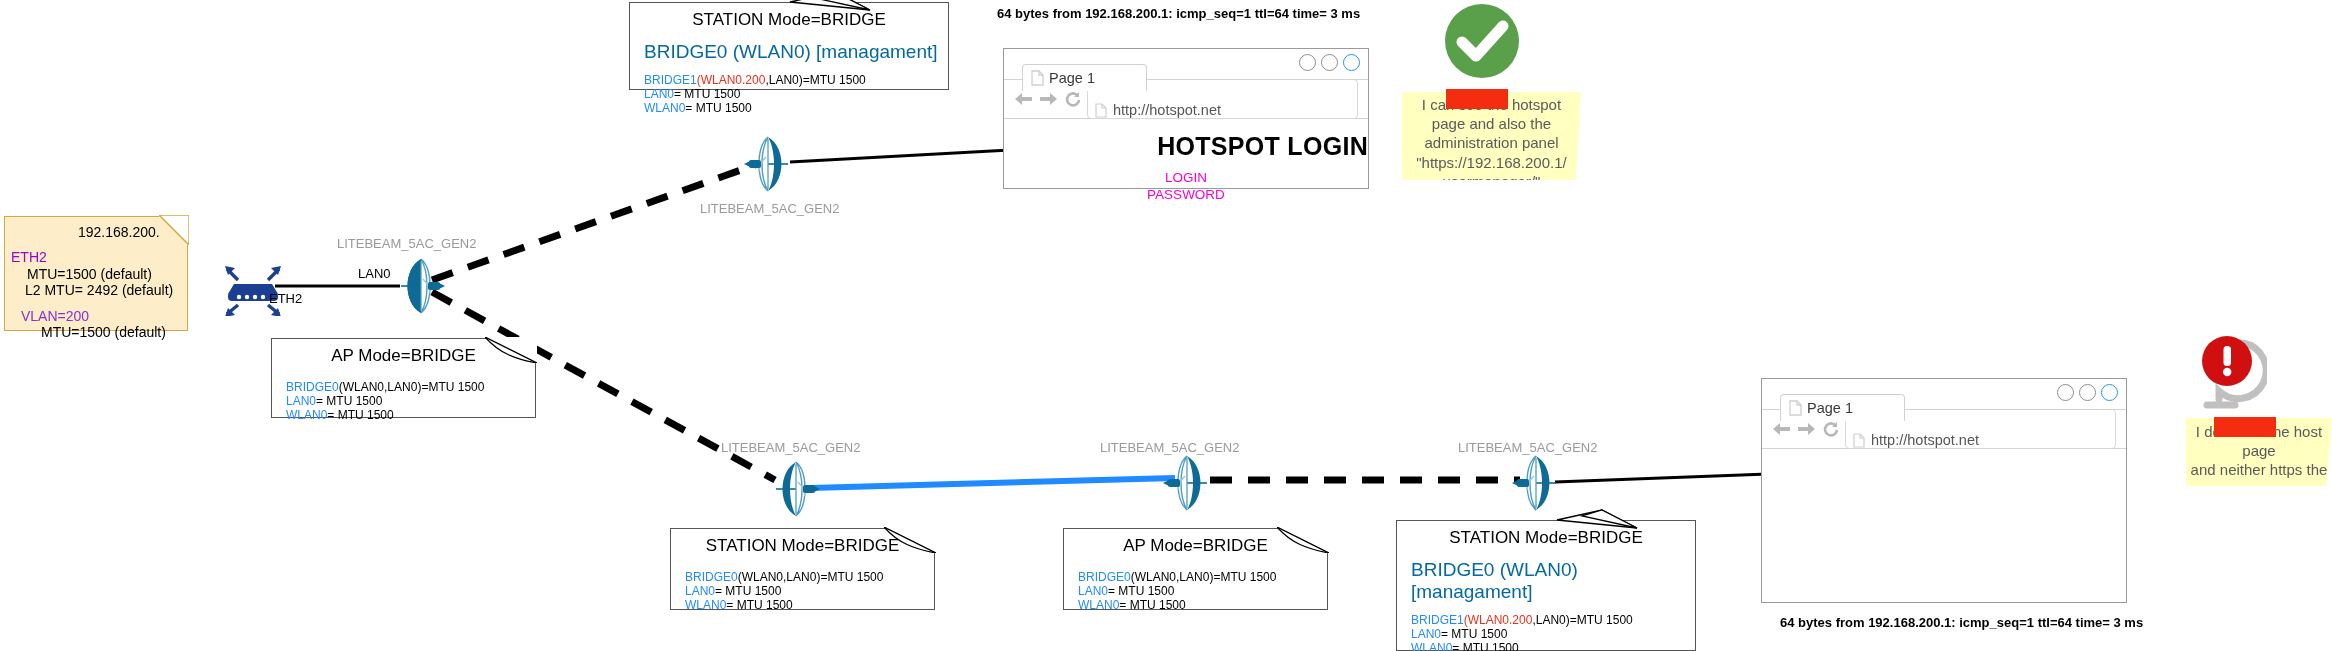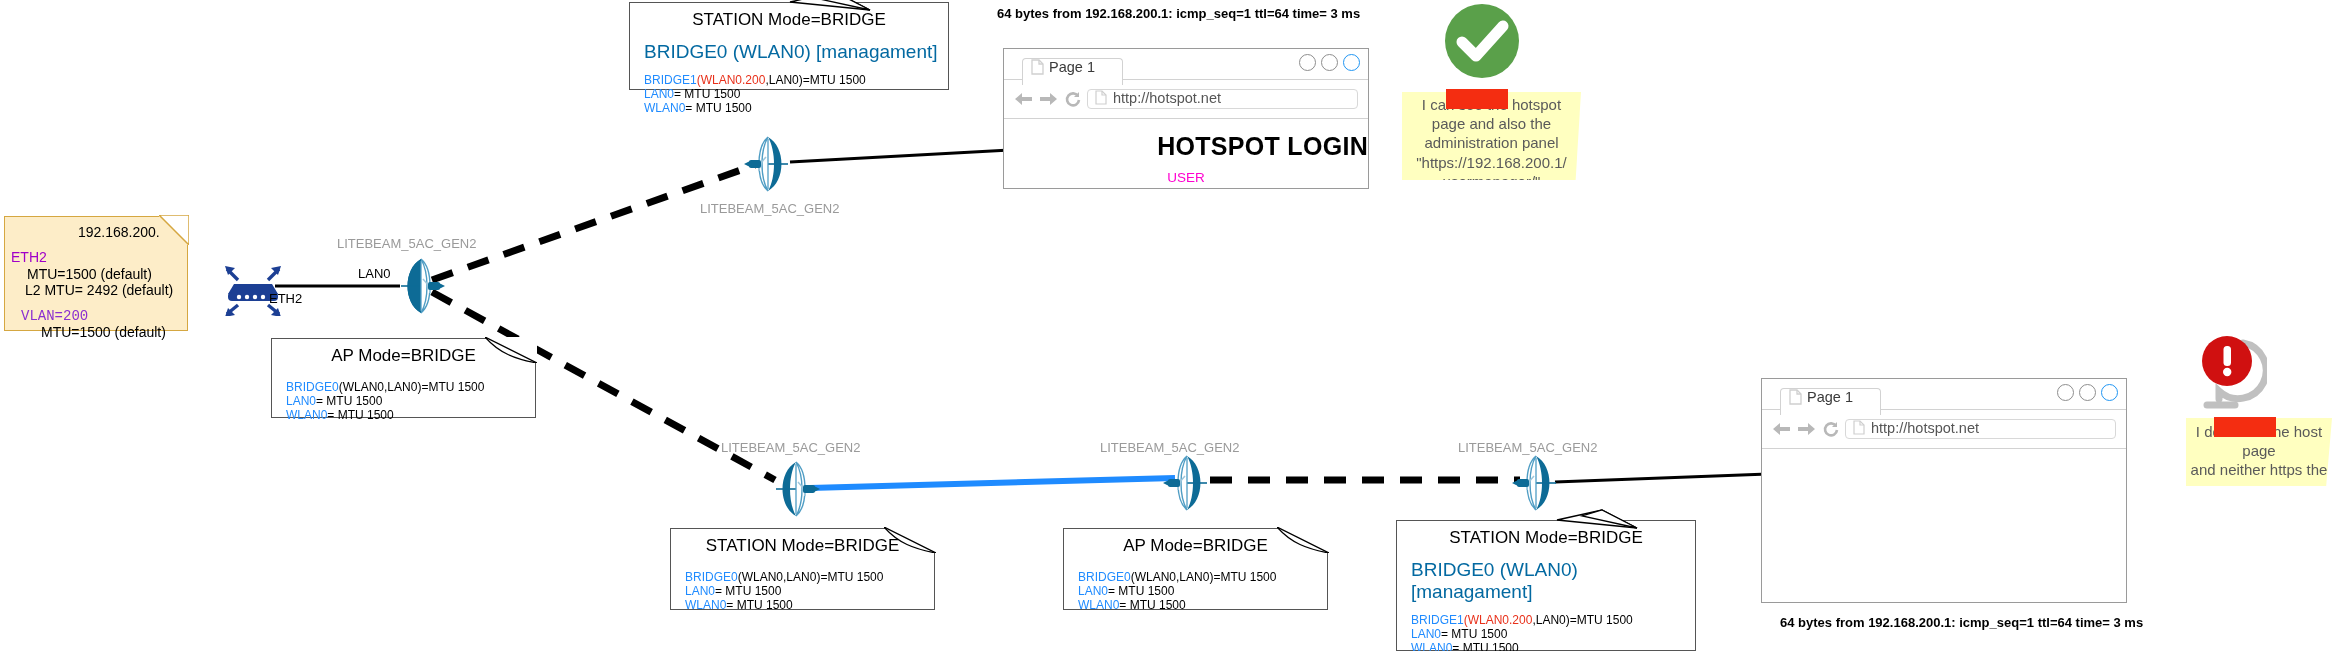--- a/index.html
+++ b/index.html
@@ -25,32 +25,32 @@
 
   
   .ynote{position:absolute;background:#fdedc8;border:1.5px solid #d5a741;
          box-sizing:border-box;font-size:14px;color:#000;}
   .ynote .vlan{color:#8b2fd0;}
   .ynote .eth{color:#a000c8;}
 
   
   .browser{position:absolute;background:#fff;border:1.5px solid #9a9a9a;box-sizing:border-box;}
   .btabbar{position:relative;height:30px;border-bottom:1.5px solid #d2d2d2;}
-  .btab{position:absolute;left:18px;top:9px;height:27px;width:101px;
+  .btab{position:absolute;left:18px;top:15px;height:27px;width:125px;
         border:1.5px solid #d2d2d2;border-bottom:none;border-radius:4px 4px 0 0;
-        background:#fff;display:flex;gap:5px;padding-left:8px;
+        background:#fff;display:flex;align-items:center;gap:5px;padding-left:8px;
         box-sizing:border-box;}
   .btab .tlabel{font-size:14.5px;color:#3a3a3a;}
   .wbtns{position:absolute;right:8px;top:5px;display:flex;gap:5px;}
   .wbtn{width:17px;height:17px;border-radius:50%;border:1.5px solid #8e8e8e;box-sizing:border-box;}
   .wbtn.blue{border-color:#2196f3;}
   .bnav{height:38px;display:flex;align-items:center;gap:6px;padding:0 10px;
         border-bottom:1.5px solid #d2d2d2;}
-  .urlbox{flex:1;height:20px;border:1.5px solid #d8d8d8;border-radius:4px;
-          display:flex;align-items:flex-start;gap:6px;padding-left:7px;box-sizing:border-box;}
+  .urlbox{flex:1;height:40px;border:1.5px solid #d8d8d8;border-radius:4px;
+          display:flex;align-items:flex-end;gap:6px;padding-left:7px;box-sizing:border-box;}
   .urltext{font-size:14.5px;color:#555;}
   .bbody{position:relative;}
   .hotspot-title{text-align:right;font-weight:bold;font-size:25px;color:#000;
                  padding-top:13px;letter-spacing:.3px;}
   .hotspot-sub{text-align:center;font-size:13.5px;color:#ff00d0;line-height:1.25;padding-top:9px;}
 
   .pingtxt{position:absolute;font-size:13px;font-weight:bold;color:#000;white-space:nowrap;}
   .devlabel{position:absolute;font-size:13px;color:#9a9a9a;white-space:nowrap;}
   .portlabel{position:absolute;font-size:13px;color:#000;white-space:nowrap;}
 </style>
@@ -169,21 +169,21 @@
 
 <div class="ynote" style="left:4px;top:216px;width:184px;height:115px;">
   <svg class="fold" style="right:-2px;top:-2px;width:30px;height:30px;" viewBox="0 0 30 30">
     <polygon points="0,0 30,30 0,30" fill="#fdedc8"></polygon>
     <polygon points="0,0 30,30 30,0" fill="#ffffff" stroke="#d5a741" stroke-width="1.5"></polygon>
   </svg>
   <div style="padding:7px 0 0 6px;text-align:right;">192.168.200.1/24</div>
   <div class="eth" style="padding:9px 0 0 6px;">ETH2</div>
   <div style="padding:1px 0 0 22px;">MTU=1500 (default)</div>
   <div style="padding:0 0 0 20px;">L2 MTU= 2492 (default)</div>
-  <div class="vlan" style="padding:10px 0 0 16px;font-family:Liberation Mono, monospace;">VLAN=200</div>
+  <div class="vlan" style="padding:10px 0 0 16px;">VLAN=200</div>
   <div style="padding:0 0 0 36px;">MTU=1500 (default)</div>
 </div>
 
 <div class="callout" style="left:629px;top:2px;width:320px;height:88px;">
   <svg class="fold" style="left:150px;top:-13px;width:180px;height:34px;" viewBox="0 0 180 34">
     <polygon points="10,12 55,2 90,20" fill="#ffffff" stroke="#000" stroke-width="1.3"></polygon>
     <polygon points="55,2 90,20 35,8" fill="#ffffff" stroke="#000" stroke-width="1.3"></polygon>
   </svg>
   <div class="ctitle">STATION Mode=BRIDGE</div>
   <div class="cplain" style="padding-top:11px;">BRIDGE0 (WLAN0) [managament]</div>
@@ -312,21 +312,22 @@
       <svg width="12" height="15" viewBox="0 0 12 15">
         <path d="M1 1 H7 L11 5 V14 H1 Z" fill="#fff" stroke="#cfcfcf" stroke-width="1.2"></path>
         <path d="M7 1 V5 H11" fill="none" stroke="#cfcfcf" stroke-width="1.2"></path>
       </svg>
       <span class="urltext">http://hotspot.net</span>
     </div>
   </div>
   <div class="bbody">
     <div class="hotspot-title">HOTSPOT LOGIN</div>
     <div class="hotspot-sub">
-      <div>USER</div>
+      <div>LOGIN</div>
+      <div>PASSWORD</div>
     </div>
   </div>
 </div>
 
 <svg class="abs" style="left:1443px;top:2px;width:78px;height:78px;" viewBox="0 0 78 78">
   <circle cx="39" cy="39" r="37" fill="#5aa04a"></circle>
   <path d="M19 40 L33 54 L60 24" fill="none" stroke="#fff" stroke-width="11" stroke-linecap="round" stroke-linejoin="round"></path>
 </svg>
 <div class="sticky" style="left:1402px;top:92px;width:179px;height:88px;
             clip-path:polygon(0 0, 100% 0, 97% 100%, 0 100%);">

